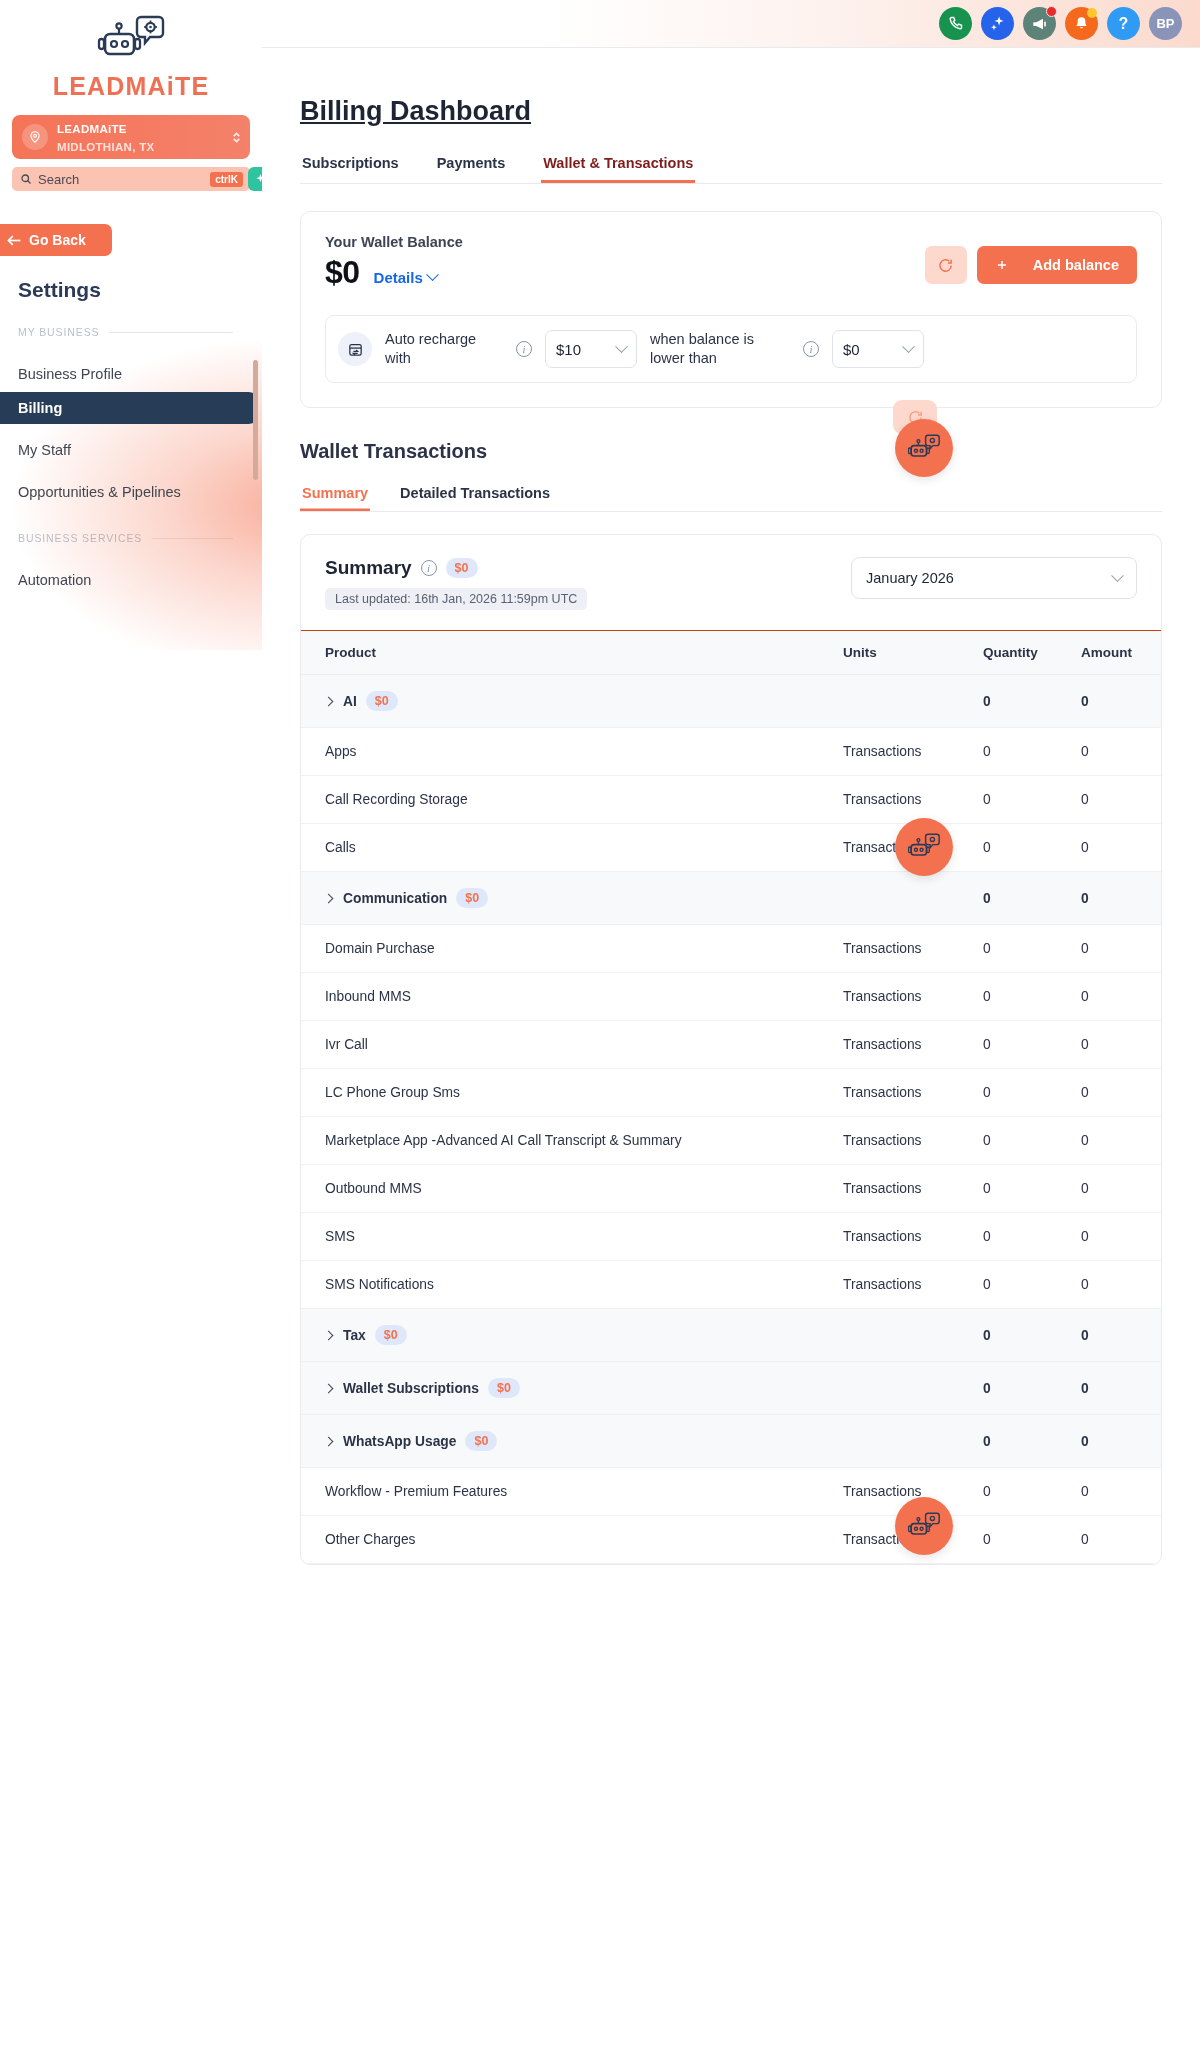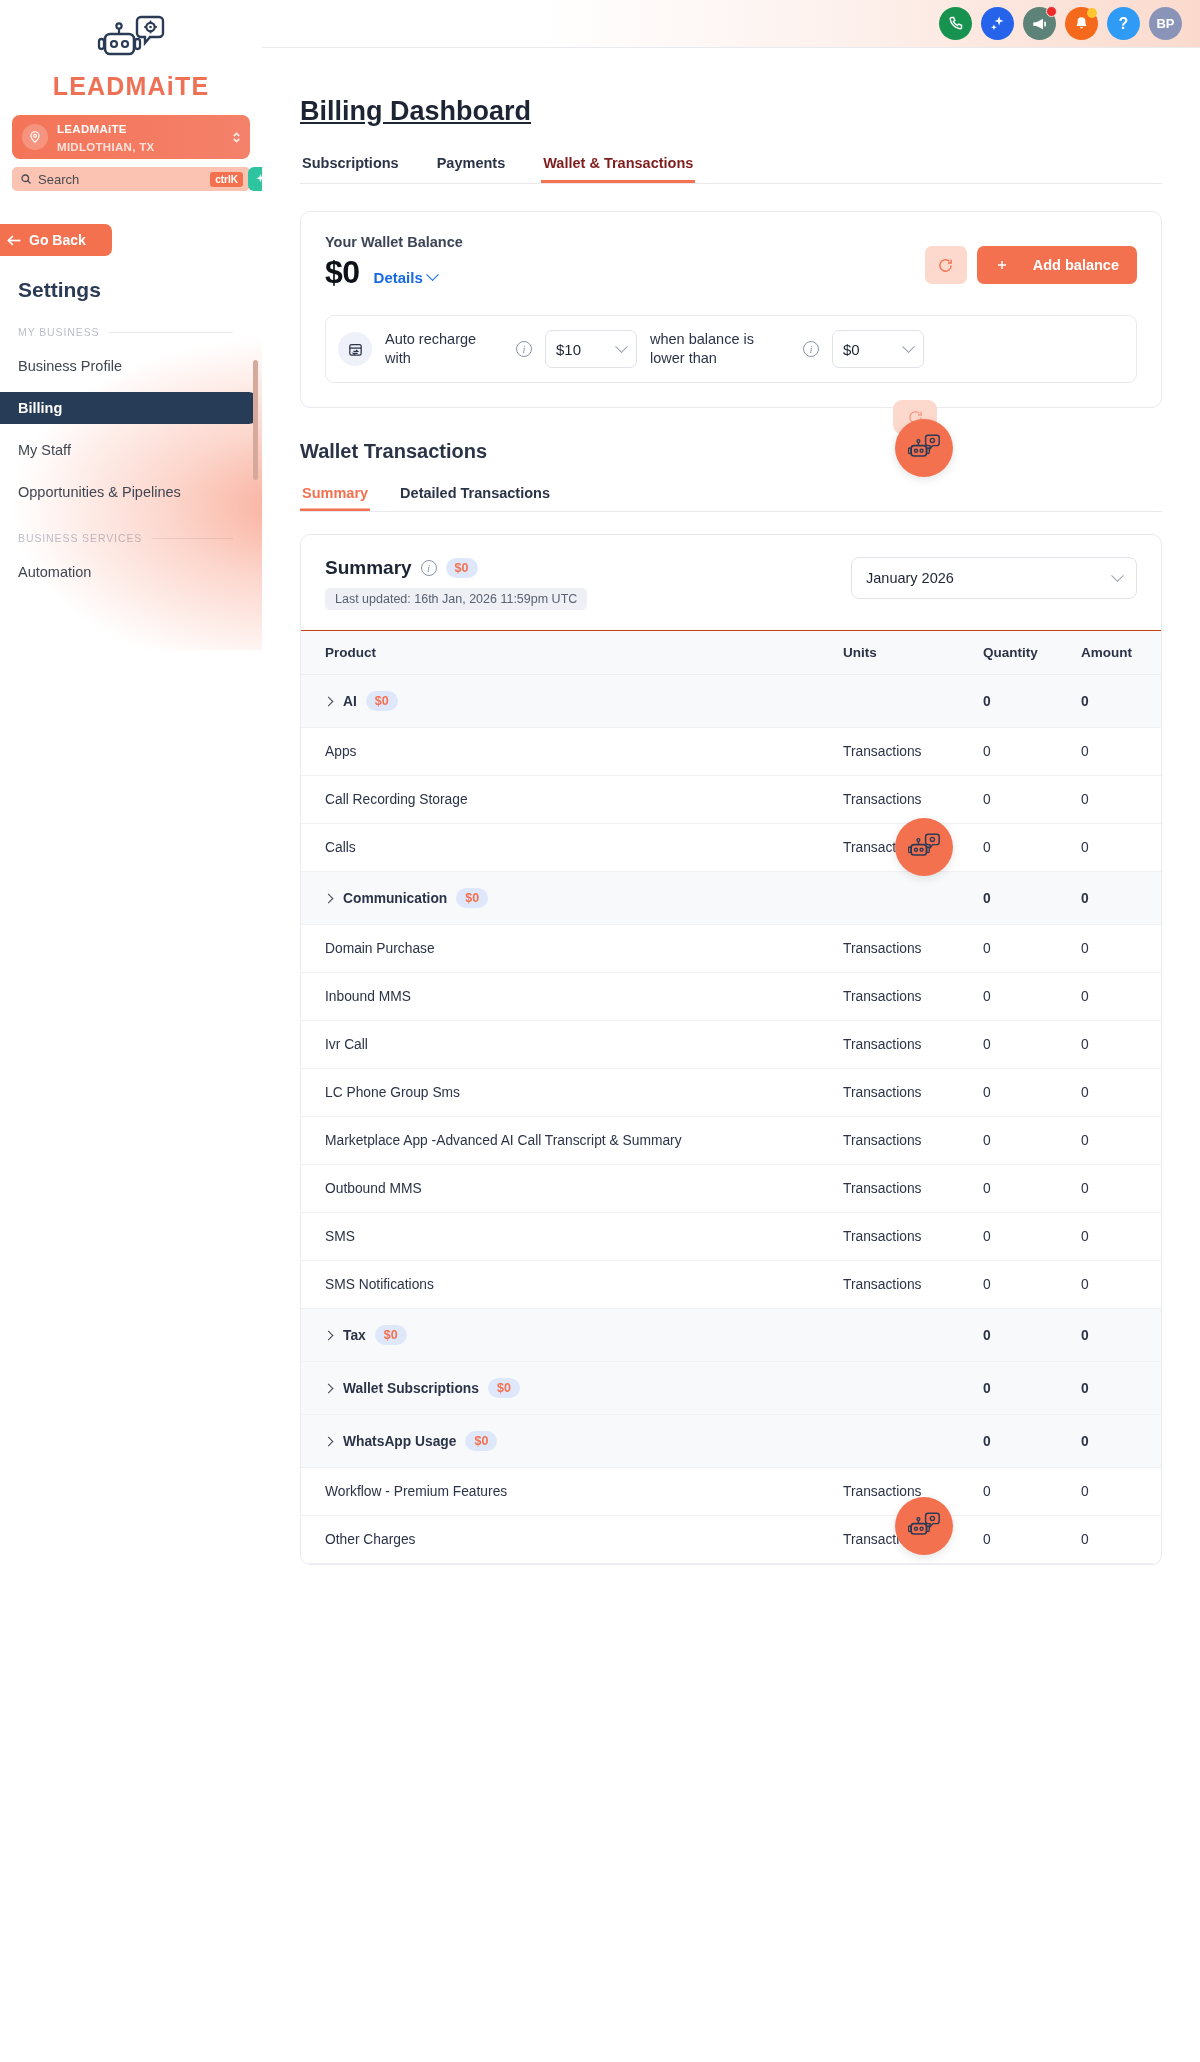--- a/index.html
+++ b/index.html
@@ -109,21 +109,21 @@
 
   .nav-item {
     position: relative;
     height: 32px;
     margin: 0 0 0 0;
     padding-left: 18px;
     display: flex; align-items: center;
     font-size: 14.5px; color: #404651;
     cursor: pointer;
   }
-  .nav-item.first { margin-top: 12px; }
+  .nav-item.first { margin-top: 12px; align-items: flex-end; }
   .nav-item.spaced { margin-top: 10px; text-align: right; }
   .nav-item.active {
     background: #273c56;
     color: #ffffff;
     border-radius: 0 9px 9px 0;
     width: 258px;
     font-weight: 600;
   }
   .scroll-thumb {
     position: absolute; right: 4px; top: 360px;

